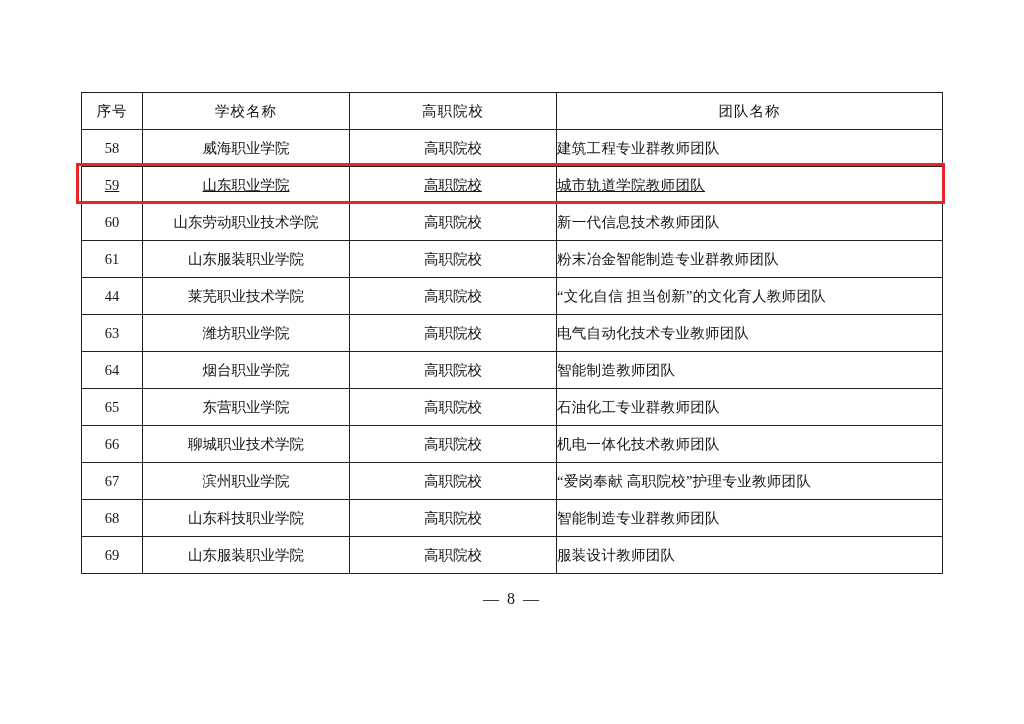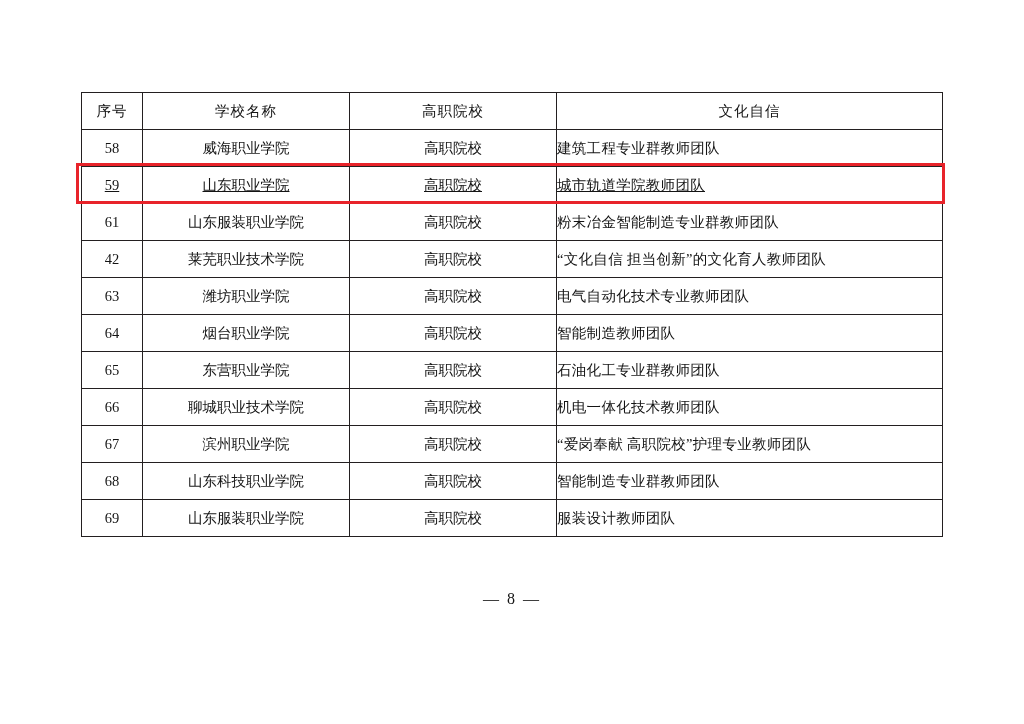--- a/index.html
+++ b/index.html
@@ -83,44 +83,50 @@
 
 <div class="page">
 
   <div class="table-wrap">
     <table class="doc-table">
       <thead>
         <tr>
           <td class="col-idx">序号</td>
           <td class="col-school">学校名称</td>
           <td class="col-type">高职院校</td>
-          <td class="col-team" style="text-align:center;padding-left:0">文化自信</td>
+          <td class="col-team" style="text-align:center;padding-left:0">团队名称</td>
         </tr>
       </thead>
       <tbody>
         <tr>
           <td class="col-idx">58</td>
           <td class="col-school">威海职业学院</td>
           <td class="col-type">高职院校</td>
           <td class="col-team">建筑工程专业群教师团队</td>
         </tr>
         <tr class="highlight-row">
           <td class="col-idx">59</td>
           <td class="col-school">山东职业学院</td>
           <td class="col-type">高职院校</td>
           <td class="col-team">城市轨道学院教师团队</td>
         </tr>
         <tr>
+          <td class="col-idx">60</td>
+          <td class="col-school">山东劳动职业技术学院</td>
+          <td class="col-type">高职院校</td>
+          <td class="col-team">新一代信息技术教师团队</td>
+        </tr>
+        <tr>
           <td class="col-idx">61</td>
           <td class="col-school">山东服装职业学院</td>
           <td class="col-type">高职院校</td>
           <td class="col-team">粉末冶金智能制造专业群教师团队</td>
         </tr>
         <tr>
-          <td class="col-idx">42</td>
+          <td class="col-idx">44</td>
           <td class="col-school">莱芜职业技术学院</td>
           <td class="col-type">高职院校</td>
           <td class="col-team">“文化自信 担当创新”的文化育人教师团队</td>
         </tr>
         <tr>
           <td class="col-idx">63</td>
           <td class="col-school">潍坊职业学院</td>
           <td class="col-type">高职院校</td>
           <td class="col-team">电气自动化技术专业教师团队</td>
         </tr>

